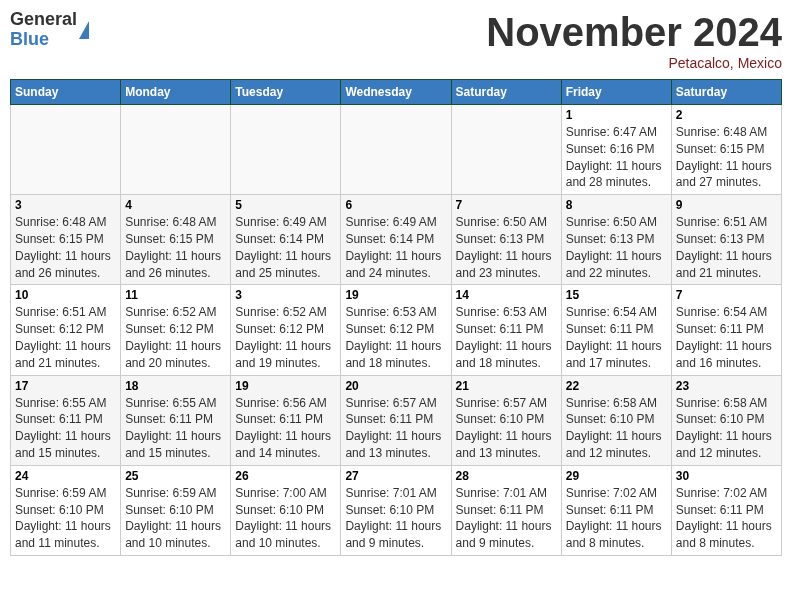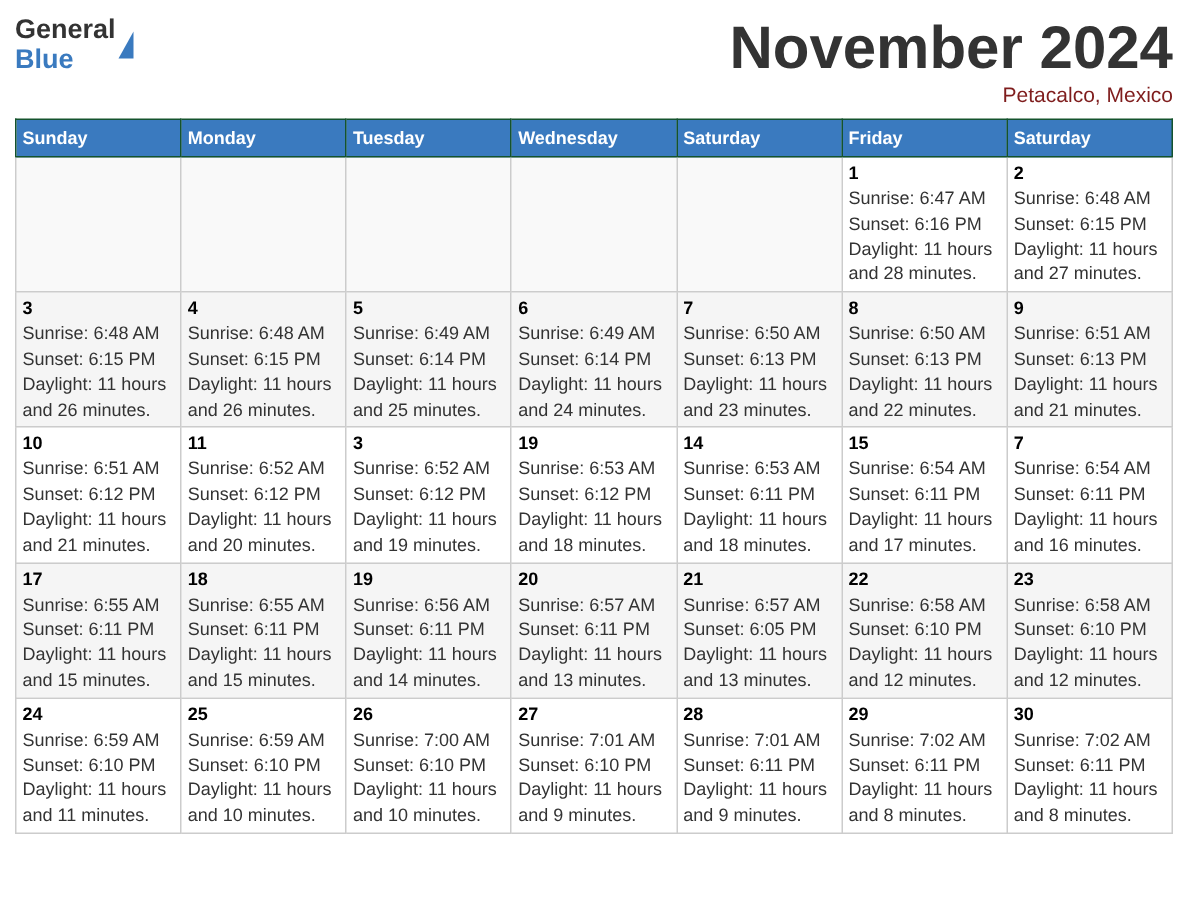--- a/index.html
+++ b/index.html
@@ -242,21 +242,21 @@
         </td>
         <td>
           <span class="day-number">20</span>
           <div class="day-info">Sunrise: 6:57 AM
 Sunset: 6:11 PM
 Daylight: 11 hours and 13 minutes.</div>
         </td>
         <td>
           <span class="day-number">21</span>
           <div class="day-info">Sunrise: 6:57 AM
-Sunset: 6:05 PM
+Sunset: 6:10 PM
 Daylight: 11 hours and 13 minutes.</div>
         </td>
         <td>
           <span class="day-number">22</span>
           <div class="day-info">Sunrise: 6:58 AM
 Sunset: 6:10 PM
 Daylight: 11 hours and 12 minutes.</div>
         </td>
         <td>
           <span class="day-number">23</span>

